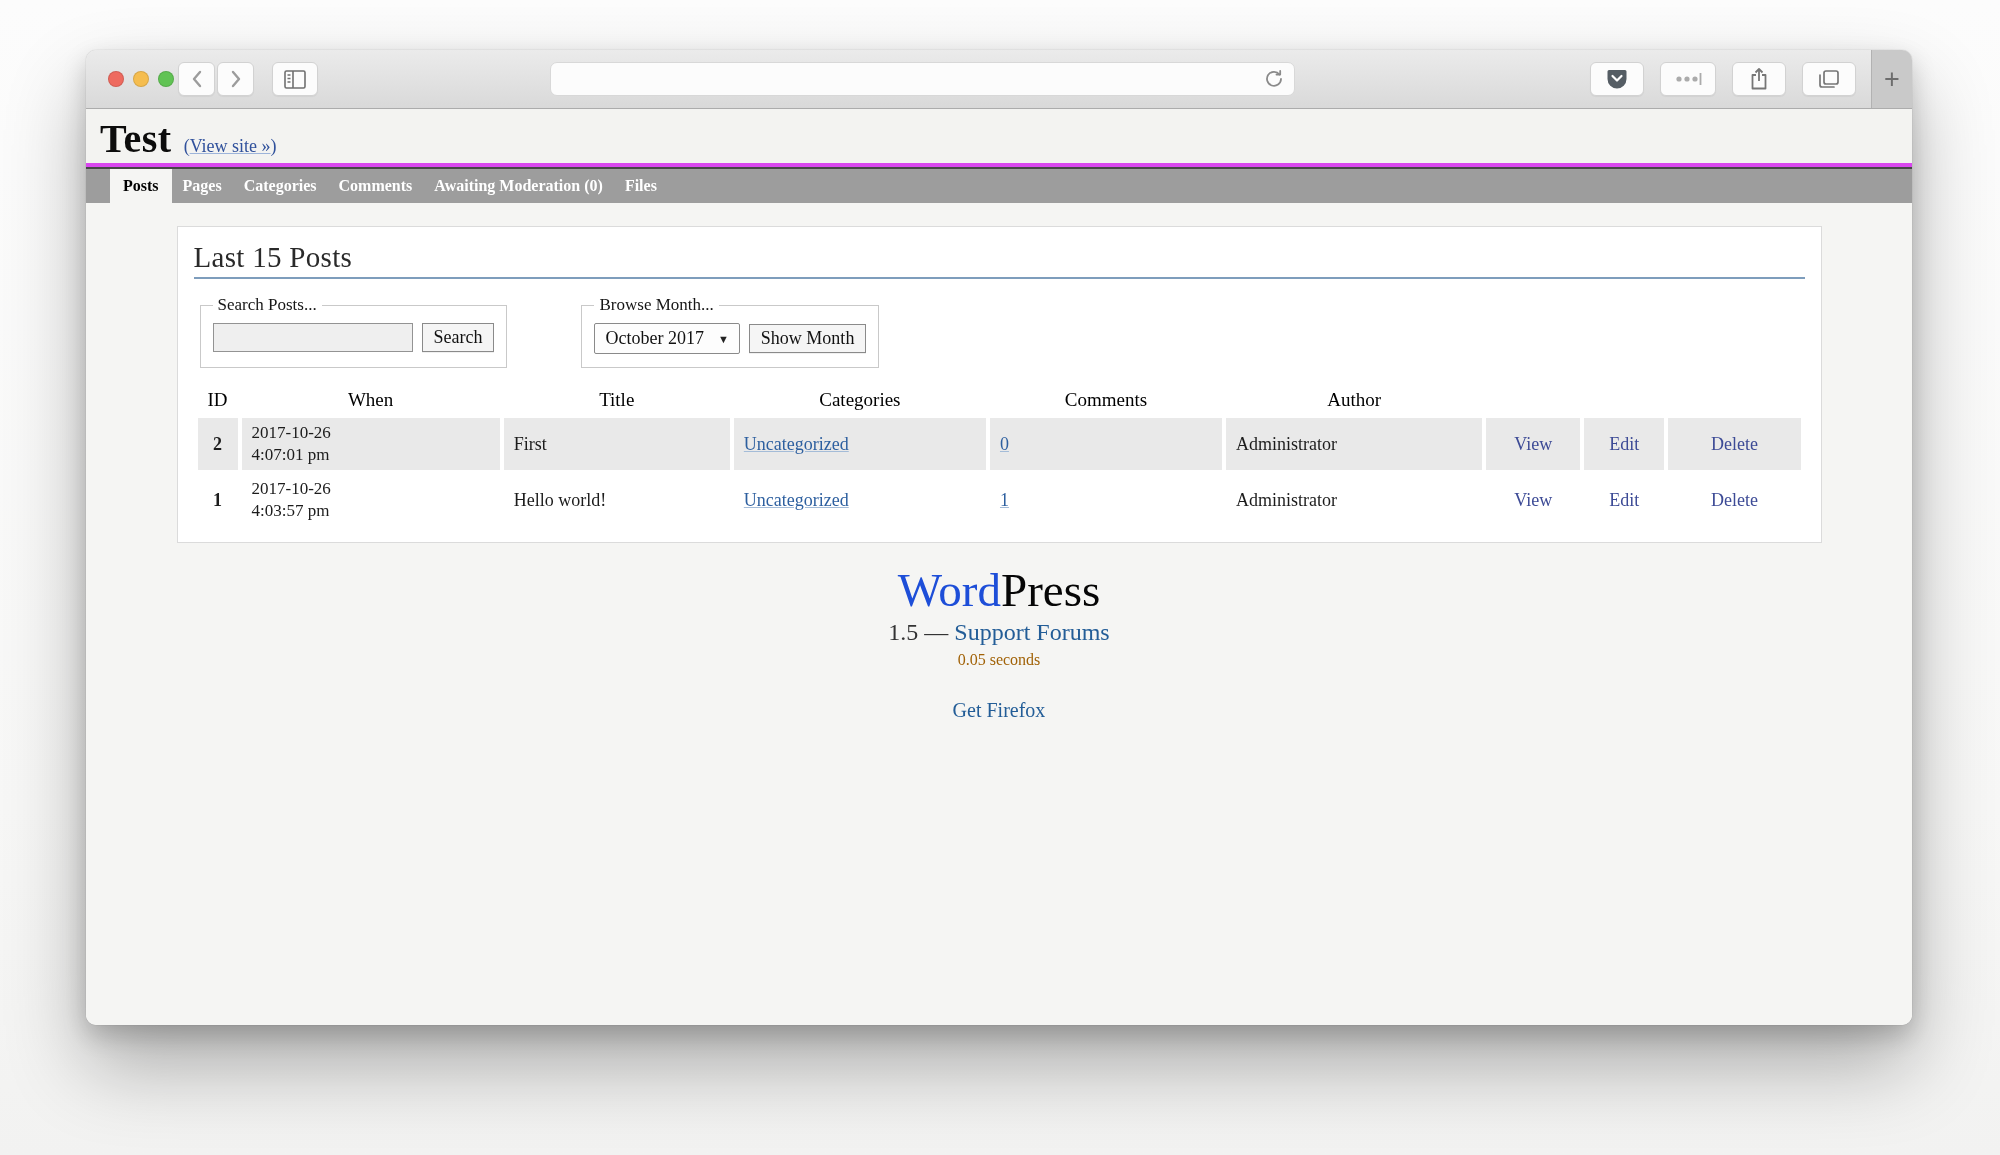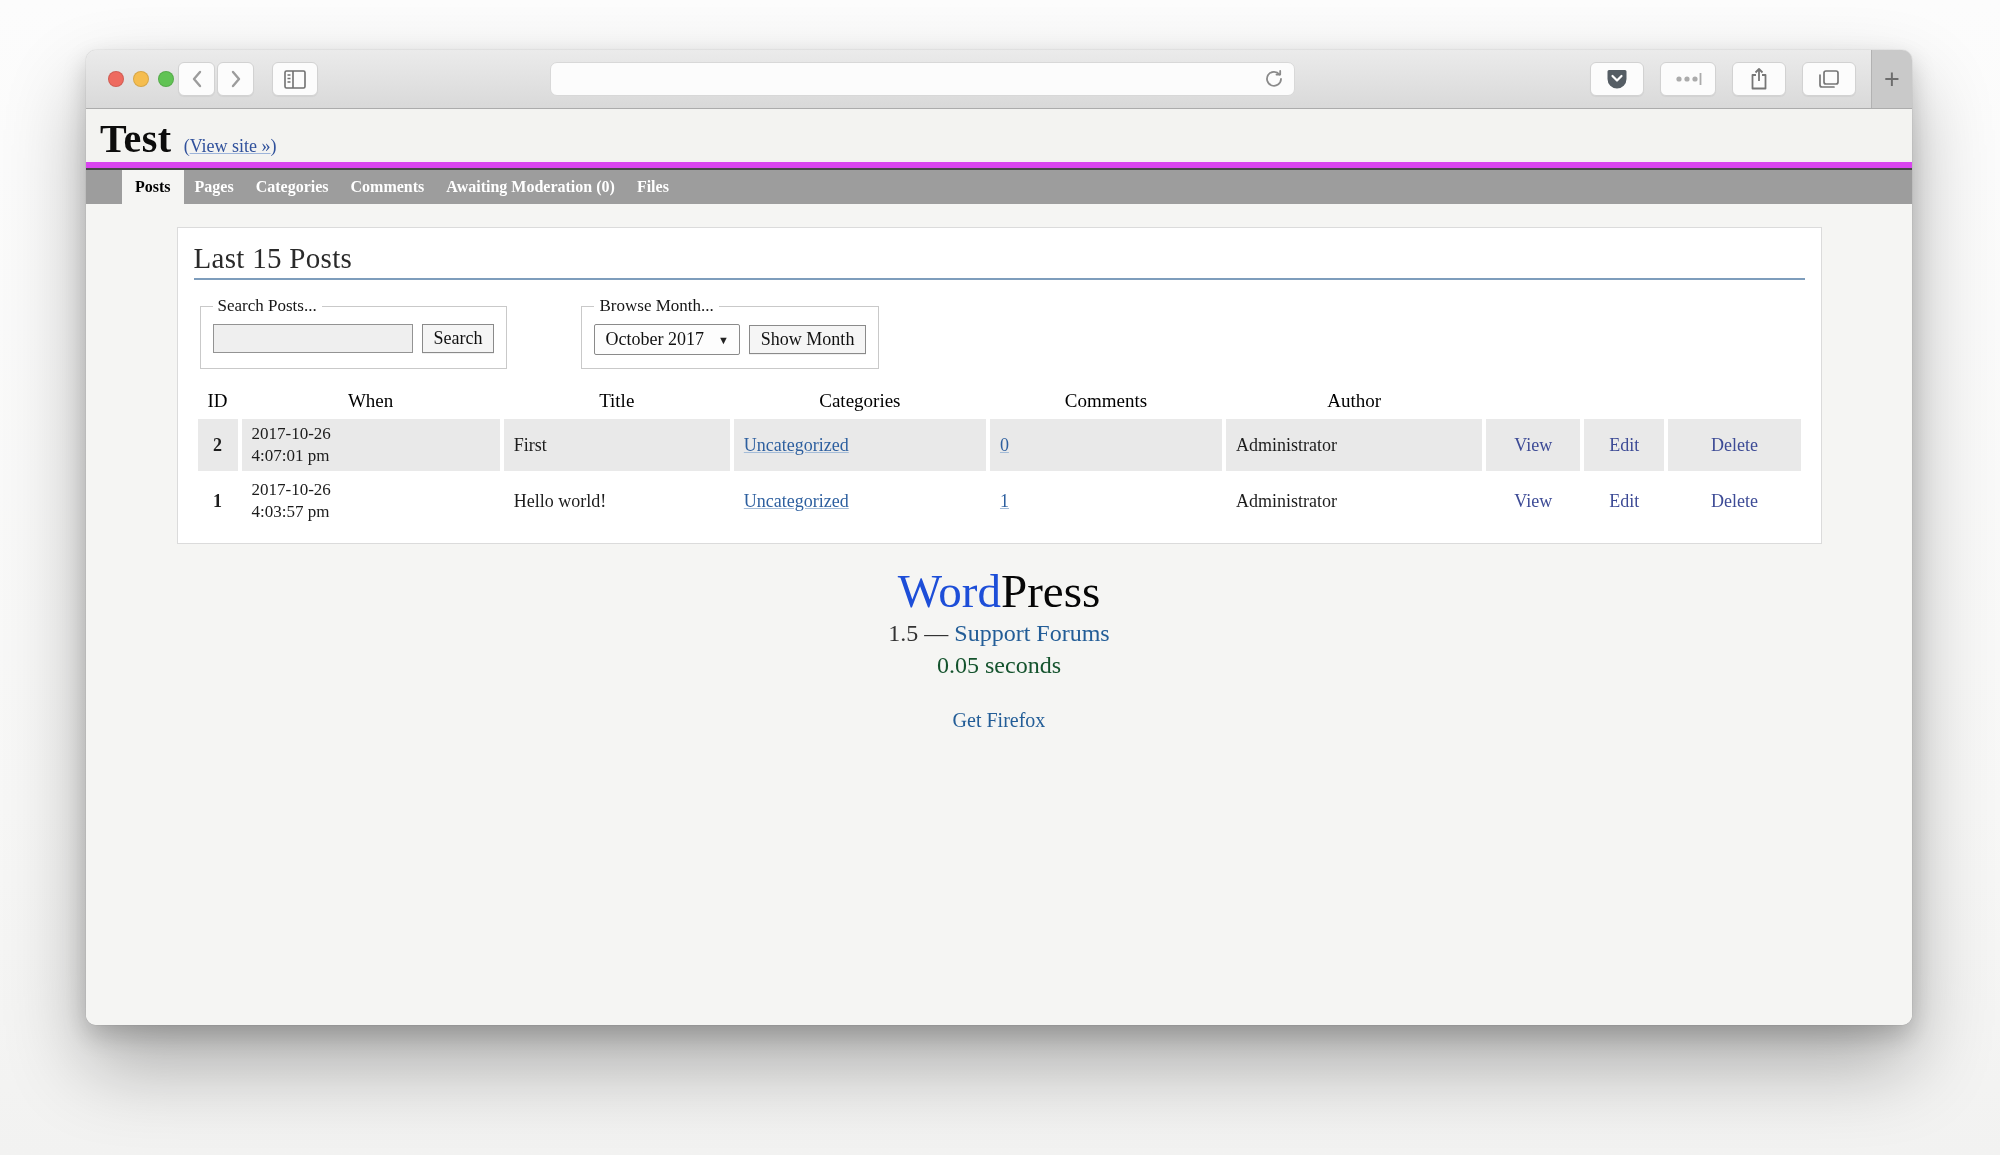--- a/index.html
+++ b/index.html
@@ -34,37 +34,37 @@
     font-family:"Liberation Sans",sans-serif;font-size:15px;color:#333;padding:0 36px 0 10px;outline:none;
   }
   .reload{position:absolute;left:1178px;top:19px;width:20px;height:20px;}
   .newtab-stub{
     position:absolute;right:0;top:0;width:40px;height:58px;background:#c9c9c9;
     border-left:1px solid #b2b2b2;display:flex;align-items:center;justify-content:center;
     font-family:"Liberation Sans",sans-serif;font-size:27px;color:#6d6d6d;font-weight:400;
   }
   
   .wp-header{
-    flex:0 0 58px;background:#f3f3f1;border-bottom:6px solid #d946ef;box-sizing:border-box;
+    flex:0 0 58px;background:#f3f3f1;border-bottom:4px solid #d946ef;box-sizing:border-box;
     padding:6px 0 0 14px;
   }
   .site-title{display:inline;font-size:40px;font-weight:bold;color:#0c0c0c;letter-spacing:.5px;}
   .view-site{font-size:18px;color:#30519c;margin-left:8px;}
   .view-site .vs-link{color:#30519c;text-decoration:underline;text-decoration-color:#9db4da;cursor:pointer;}
   
   .wp-nav{
     flex:0 0 64px;background:#fcfcfc;box-sizing:border-box;
     padding:17px 0 0 16px;font-size:23px;color:#1d1d1d;
   }
   .nav-item{margin-right:27px;cursor:pointer;}
   .nav-item.active{background:#cecece;font-weight:bold;padding:3px 9px;}
   
   .wp-subnav{
     flex:0 0 36px;background:#9d9d9d;border-top:2px solid #464646;box-sizing:border-box;
-    display:flex;align-items:stretch;padding-left:36px;
+    display:flex;align-items:stretch;padding-left:24px;
     font-size:16px;font-weight:bold;
   }
   .subnav-item{color:#fff;padding:0 11px;display:flex;align-items:center;cursor:pointer;}
   .subnav-item.active{background:#f5f5f3;color:#000;padding:0 13px;}
   
   .content{flex:1 1 auto;background:#f5f5f3;overflow:hidden;}
   .panel{
     width:1645px;margin:23px auto 0;background:#fff;border:1px solid #dbdbdb;
     box-sizing:border-box;padding:12px 16px 12px;
   }
@@ -100,21 +100,21 @@
   td.action-cell{text-align:center;}
   .blue-link{color:#2d5f9f;text-decoration:underline;text-decoration-color:#a4bcd8;cursor:pointer;}
   .action-link{color:#3d4b96;text-decoration:none;cursor:pointer;}
   
   .wp-footer{text-align:center;margin-top:22px;}
   .logo{font-size:47px;line-height:1.1;}
   .logo .w{color:#1d4ed8;}
   .logo .p{color:#060606;}
   .version{font-size:24px;margin-top:2px;color:#333;}
   .version .sup{color:#235d97;cursor:pointer;}
-  .timing{font-size:24px;margin-top:5px;color:#14532d;}
+  .timing{font-size:16px;margin-top:5px;color:#a16207;}
   .firefox{font-size:20px;margin-top:30px;color:#235d97;}
   .firefox span{cursor:pointer;text-align:center;}
   svg{display:block;}
 </style>
 </head>
 <body>
 
 <div class="window">
 
   <div class="toolbar">

